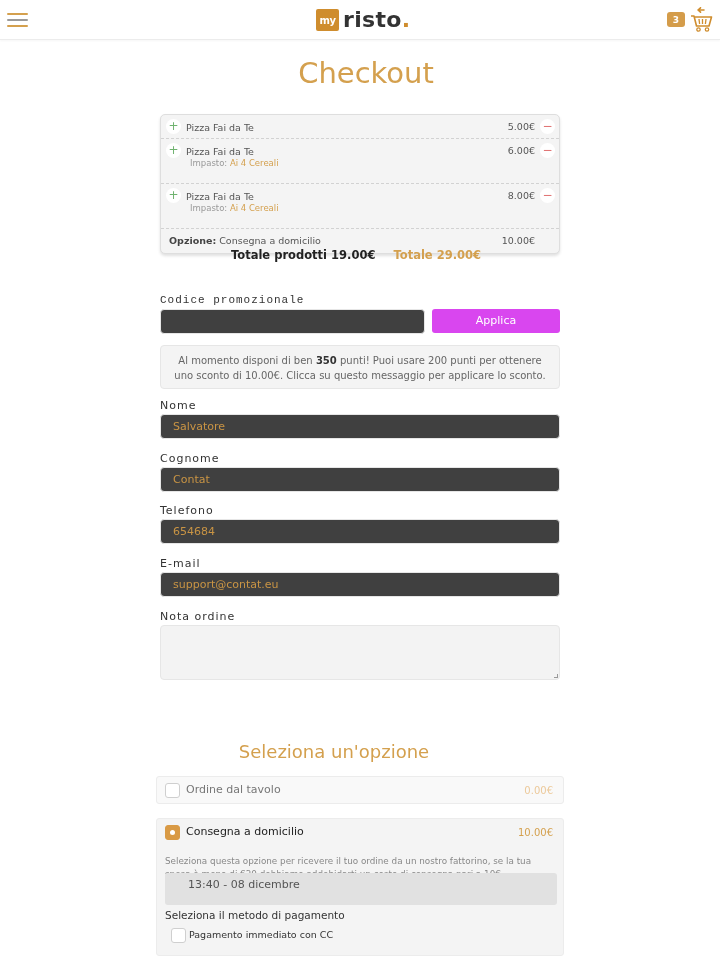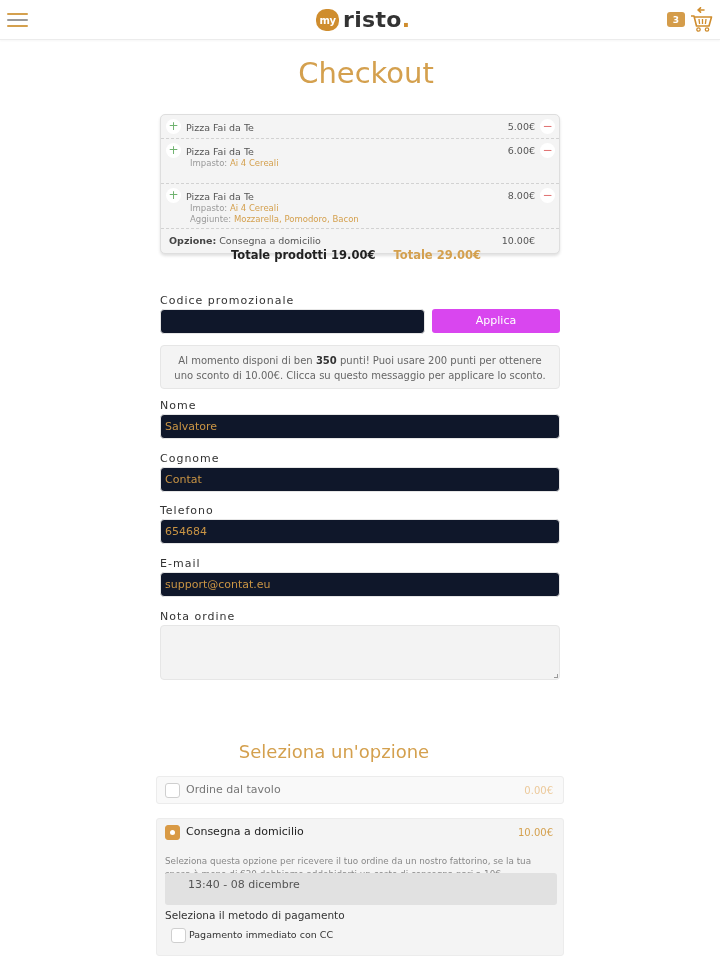--- a/index.html
+++ b/index.html
@@ -7,21 +7,21 @@
   body { font-family: "DejaVu Sans", sans-serif; color: #333; position: relative; }
 
   
   .topbar { position: absolute; left: 0; top: 0; width: 720px; height: 40px; background: #fff; border-bottom: 1px solid #ececec; box-shadow: 0 1px 2px rgba(0,0,0,0.04); }
   .hamburger { position: absolute; left: 7px; top: 12px; width: 21px; height: 16px; cursor: pointer; }
   .hamburger span { position: absolute; left: 0; width: 21px; height: 2px; border-radius: 1px; }
   .hamburger .l1 { top: 1px; background: #d4a04e; }
   .hamburger .l2 { top: 7px; background: #9a9a9a; }
   .hamburger .l3 { top: 13px; background: #d4a04e; }
   .logo { position: absolute; left: 316px; top: 8px; height: 24px; display: flex; align-items: center; }
-  .logo-box { width: 23px; height: 22px; background: #cf8d2e; border-radius: 10px; color: #fff; font-size: 10px; font-weight: bold; display: flex; align-items: center; justify-content: center; letter-spacing: -0.5px; }
+  .logo-box { width: 23px; height: 22px; background: #cf8d2e; border-radius: 2px; color: #fff; font-size: 10px; font-weight: bold; display: flex; align-items: center; justify-content: center; letter-spacing: -0.5px; }
   .logo-text { margin-left: 4px; font-family: "DejaVu Sans", sans-serif; font-size: 22px; color: #333; font-weight: bold; letter-spacing: 0.3px; line-height: 22px; }
   .logo-dot { color: #cf8d2e; font-size: 22px; font-weight: bold; line-height: 22px; }
   .cart-badge { position: absolute; left: 667px; top: 12px; width: 18px; height: 15px; background: #d49c4a; color: #fff; font-size: 9px; font-weight: bold; border-radius: 3px; display: flex; align-items: center; justify-content: center; }
   .cart-icon { position: absolute; left: 690px; top: 7px; width: 24px; height: 26px; cursor: pointer; }
 
   .page-title { position: absolute; left: 0; top: 56px; width: 720px; text-align: center; font-size: 29px; color: #d4a04e; font-weight: normal; padding-left: 12px; }
 
   
   .cart-list { position: absolute; left: 160px; top: 114px; width: 400px; background: #f4f4f4; border: 1px solid #dedede; border-radius: 5px; box-shadow: 0 2px 3px rgba(0,0,0,0.12); }
   .cart-row { position: relative; border-bottom: 1px dashed #d2d2d2; font-size: 9.5px; color: #555; padding: 6px 0 6px 25px; }
@@ -35,21 +35,21 @@
   .item-price { position: absolute; right: 24px; top: 6px; color: #555; }
   .option-row { padding: 6px 8px; position: relative; font-size: 9.5px; color: #555; }
   .option-row b { color: #444; }
   .option-row .item-price { right: 24px; }
 
   .totals { position: absolute; left: 0; top: 248px; width: 712px; text-align: center; font-size: 11.5px; font-weight: bold; }
   .totals .tp { color: #222; margin-right: 14px; }
   .totals .tt { color: #d4a04e; }
 
   .label { position: absolute; left: 160px; font-size: 11px; color: #333; letter-spacing: 1px; }
-  .input { position: absolute; left: 160px; width: 400px; height: 25px; background: #0f172a; border: 1px solid #e6e6e6; border-radius: 4px; font-size: 11px; color: #c99444; padding: 0 4px; line-height: 23px; font-family: "DejaVu Sans", sans-serif; }
+  .input { position: absolute; left: 160px; width: 400px; height: 25px; background: #404040; border: 1px solid #e6e6e6; border-radius: 4px; font-size: 11px; color: #c99444; padding: 0 12px; line-height: 23px; font-family: "DejaVu Sans", sans-serif; }
   .promo-input { width: 265px; }
   .apply-btn { position: absolute; left: 432px; top: 309px; width: 128px; height: 24px; background: #d946ef; border-radius: 3px; color: #fff; font-size: 11px; text-align: center; line-height: 24px; cursor: pointer; }
   .points-msg { position: absolute; left: 160px; top: 345px; width: 400px; height: 44px; background: #f4f4f4; border: 1px solid #e6e6e6; border-radius: 4px; font-size: 10px; color: #666; text-align: center; padding: 7px 8px; line-height: 15px; cursor: pointer; }
   .points-msg b { color: #333; }
   .textarea { position: absolute; left: 160px; top: 625px; width: 400px; height: 55px; background: #f3f3f3; border: 1px solid #e6e6e6; border-radius: 4px; }
   .resize-grip { position: absolute; right: 1px; bottom: 1px; width: 4px; height: 4px; border-right: 1px solid #999; border-bottom: 1px solid #999; }
 
   .section-title { position: absolute; left: 0; top: 741px; width: 668px; text-align: center; font-size: 18px; color: #d4a04e; }
 
   .opt-card { position: absolute; left: 156px; width: 408px; background: #f9f9f9; border: 1px solid #ececec; border-radius: 3px; }
@@ -102,36 +102,35 @@
     <span class="btn-plus">+</span>
     <div class="item-name">Pizza Fai da Te</div>
     <div class="item-detail"><span>Impasto:</span> <span class="val">Ai 4 Cereali</span></div>
     <span class="item-price">6.00€</span>
     <span class="btn-minus">−</span>
   </div>
   <div class="cart-row" style="height:45px;">
     <span class="btn-plus">+</span>
     <div class="item-name">Pizza Fai da Te</div>
     <div class="item-detail"><span>Impasto:</span> <span class="val">Ai 4 Cereali</span></div>
-    <div class="item-detail"><span>Aggiunte:</span> <span class="val">Mozzarella, Pomodoro, Bacon</span></div>
     <span class="item-price">8.00€</span>
     <span class="btn-minus">−</span>
   </div>
   <div class="option-row" style="height:24px;">
     <b>Opzione:</b> <span>Consegna a domicilio</span>
     <span class="item-price">10.00€</span>
   </div>
 </div>
 
 <div class="totals">
   <span class="tp">Totale prodotti 19.00€</span>
   <span class="tt">Totale 29.00€</span>
 </div>
 
-<div class="label" style="top:294px;">Codice promozionale</div>
+<div class="label" style="top:294px;font-family:Liberation Mono, monospace;">Codice promozionale</div>
 <input class="input promo-input" style="top: 309px;" value="">
 <div class="apply-btn">Applica</div>
 
 <div class="points-msg">
   <span>Al momento disponi di ben </span><b>350</b><span> punti! Puoi usare 200 punti per ottenere uno sconto di 10.00€. Clicca su questo messaggio per applicare lo sconto.</span>
 </div>
 
 <div class="label" style="top:399px;">Nome</div>
 <input class="input" style="top: 414px;" value="Salvatore">
 

